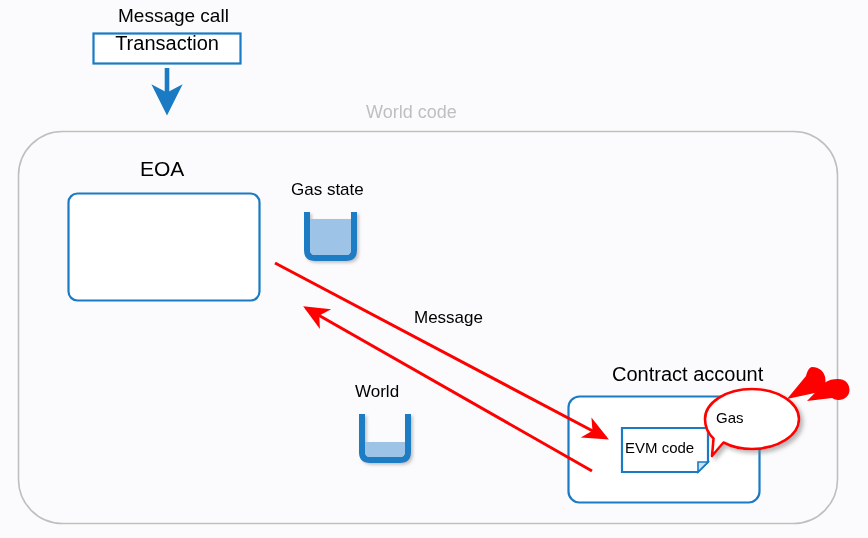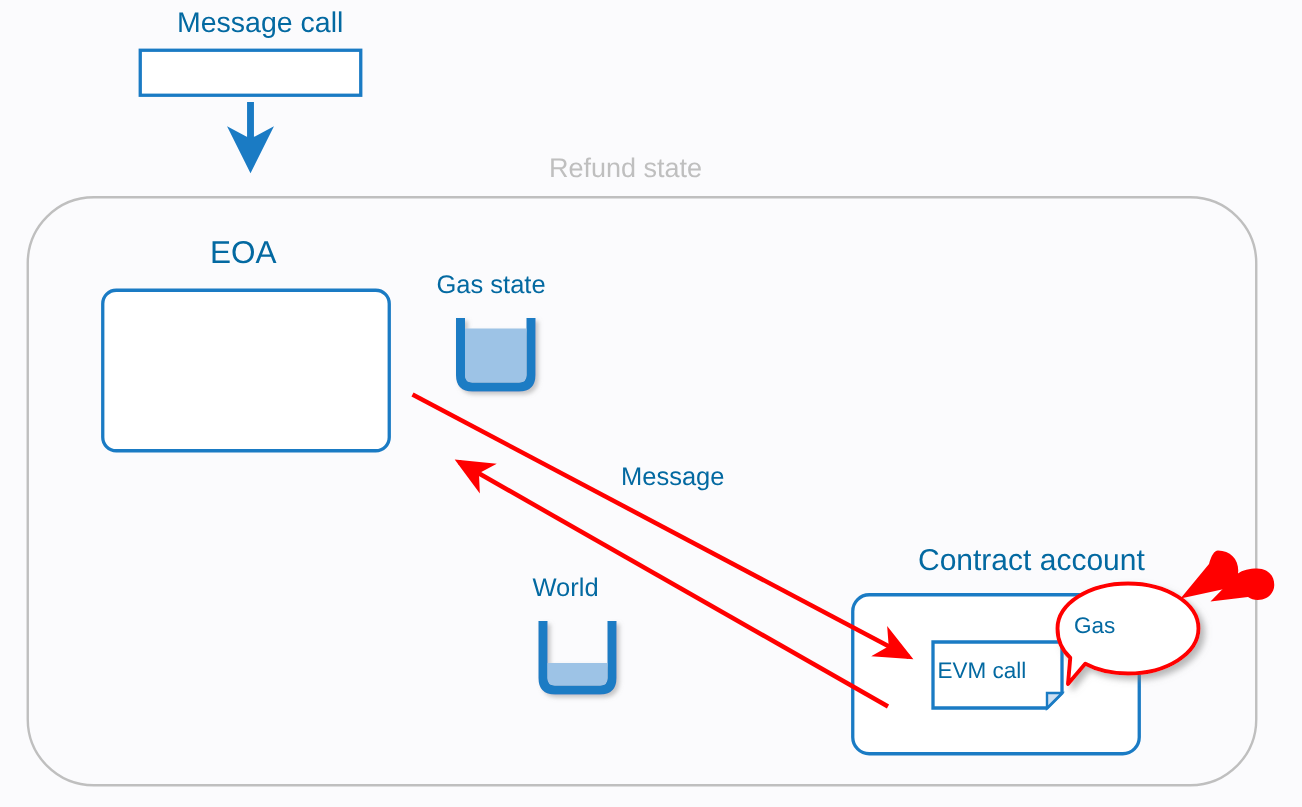--- a/index.html
+++ b/index.html
@@ -19,21 +19,21 @@
     position: absolute;
     left: 0;
     top: 0;
     width: 868px;
     height: 538px;
     overflow: visible;
   }
   .lbl {
     position: absolute;
     font-family: "Liberation Sans", sans-serif;
-    color: #0369a1;
+    color: #000000;
     white-space: nowrap;
     line-height: 1;
   }
   #lbl-message-call {
     left: 118px;
     top: 6px;
     font-size: 19px;
   }
   #lbl-transaction {
     left: 93px;
@@ -144,22 +144,23 @@
 
     <g>
       <path d="M812,367 C820,367 825.5,372.5 825.5,380.5 C825.5,386 822,390.5 817,392.5
                L787,399 L806,376 C807.5,370.5 809.5,367 812,367 Z" fill="#ff0000"></path>
       <path d="M838,379 C845,379 849.5,383.5 849.5,390 C849.5,395.5 845,400 838.5,400
                C836,400 833.8,399.3 832,398 L807,401 L825,382.5 C828.5,380 833,379 838,379 Z" fill="#ff0000"></path>
     </g>
   </svg>
 
   <div class="lbl" id="lbl-message-call">Message call</div>
-  <div class="lbl" id="lbl-world-state">Refund state</div>
+  <div class="lbl" id="lbl-transaction">Transaction</div>
+  <div class="lbl" id="lbl-world-state">World code</div>
   <div class="lbl" id="lbl-eoa">EOA</div>
   <div class="lbl" id="lbl-gas-supply">Gas state</div>
   <div class="lbl" id="lbl-message">Message</div>
   <div class="lbl" id="lbl-refund">World</div>
   <div class="lbl" id="lbl-contract-account">Contract account</div>
-  <div class="lbl" id="lbl-evm-code">EVM call</div>
+  <div class="lbl" id="lbl-evm-code">EVM code</div>
   <div class="lbl" id="lbl-gas-bubble">Gas</div>
 
 </div>
 
 </body></html>

